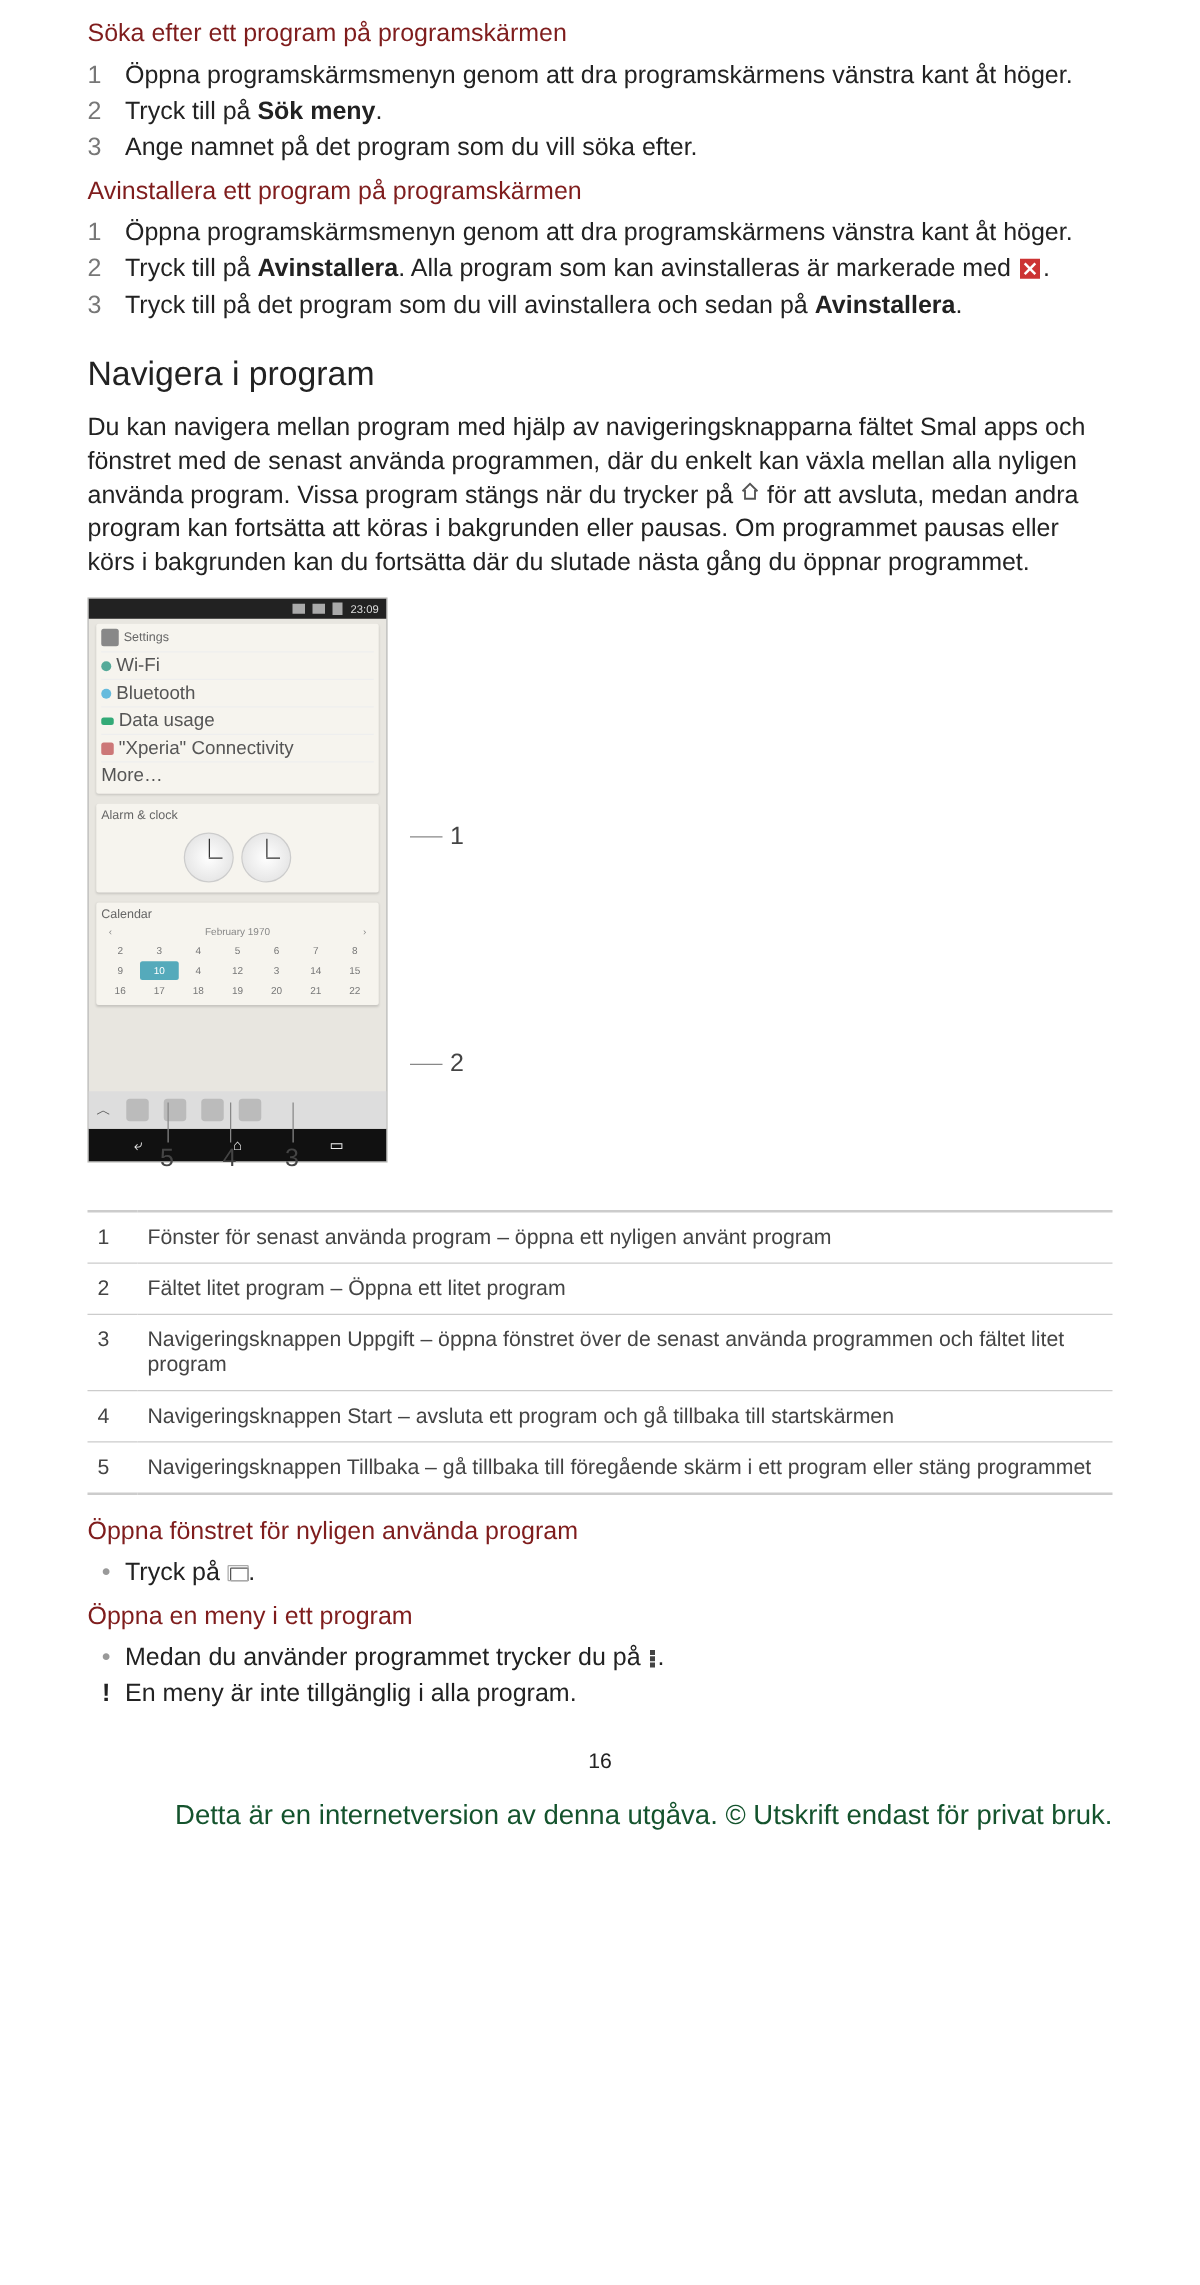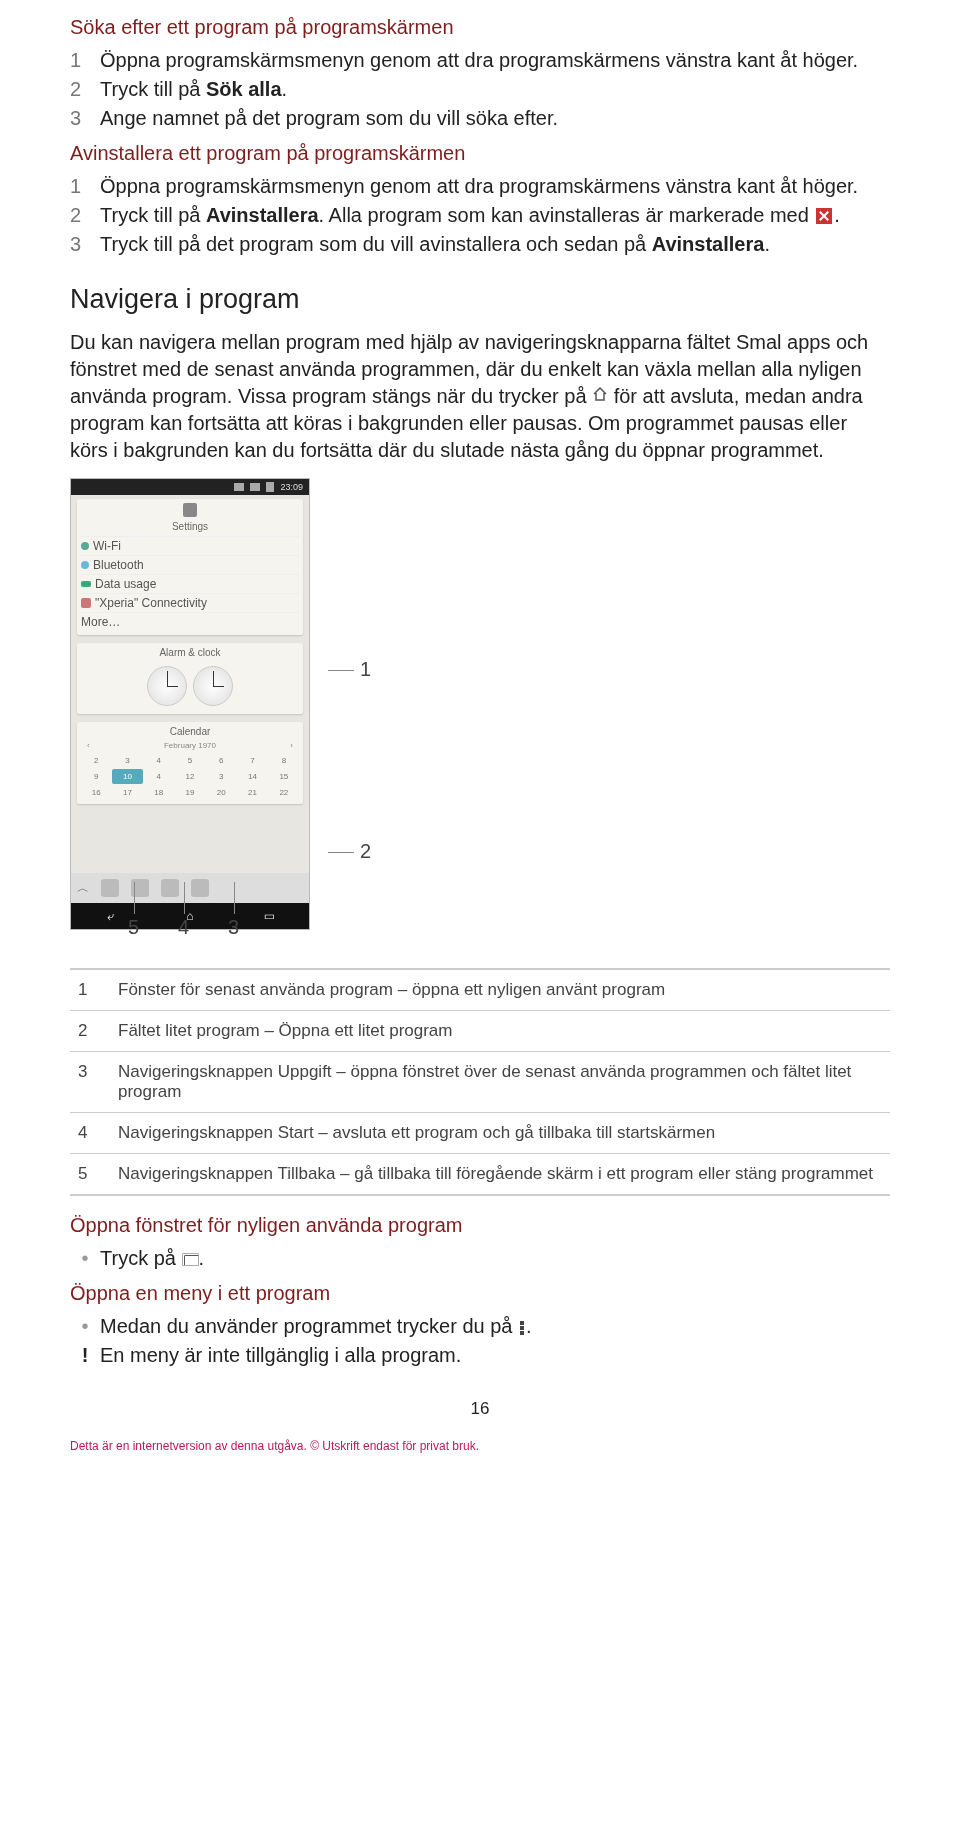--- a/index.html
+++ b/index.html
@@ -18,22 +18,22 @@
   h2.h-main { font-size: 27px; font-weight: normal; margin: 26px 0 14px 0; }
   p.para { font-size: 20px; line-height: 1.35; margin-bottom: 14px; }
   .home-icon { display: inline-block; position: relative; top: -1px; }
   .screenshot-block { position: relative; width: 410px; height: 470px; margin: 10px 0 20px 0; }
   .phone { position: absolute; left: 0; top: 0; width: 240px; height: 452px; border: 1px solid #bbb; background: #e8e6e0; display: flex; flex-direction: column; font-size: 10px; color: #555; }
   .statusbar { height: 16px; background: #222; display: flex; justify-content: flex-end; align-items: center; gap: 6px; padding-right: 6px; }
   .statusbar .sig { width: 10px; height: 8px; background: #aaa; }
   .statusbar .bat { width: 8px; height: 10px; background: #aaa; }
   .statusbar .time { color: #ddd; font-size: 9px; }
   .widget { background: #f6f4ee; margin: 4px 6px; border-radius: 2px; box-shadow: 0 1px 2px rgba(0,0,0,0.15); padding: 4px; }
-  .wtitle { display: flex; align-items: center; gap: 4px; font-size: 10px; color: #666; margin-bottom: 4px; flex-direction: column; }
-  .settings-list .row { display: flex; align-items: center; gap: 4px; font-size: 12px; padding: 2px 0; border-top: 1px solid #eee; }
+  .wtitle { display: flex; align-items: center; gap: 4px; font-size: 10px; color: #666; margin-bottom: 4px; }
+  .settings-list .row { display: flex; align-items: center; gap: 4px; font-size: 15px; padding: 2px 0; border-top: 1px solid #eee; }
   .settings-list .row .dot { width: 8px; height: 8px; border-radius: 50%; background: #5a9; }
   .settings-list .row .dot.b { background: #6bd; }
   .settings-list .row .dot.d { width: 10px; height: 6px; border-radius: 2px; background: #3a7; }
   .settings-list .row .dot.x { width: 10px; height: 10px; border-radius: 2px; background: #c77; }
   .tool { width: 14px; height: 14px; background: #888; border-radius: 2px; flex-shrink: 0; }
   .clocks { display: flex; gap: 6px; justify-content: center; padding: 4px 0; }
   .clock { width: 40px; height: 40px; border-radius: 50%; background: radial-gradient(#fff, #ddd); border: 1px solid #ccc; position: relative; }
   .clock::before { content: ""; position: absolute; left: 50%; top: 10%; width: 1px; height: 40%; background: #333; transform-origin: bottom; }
   .clock::after { content: ""; position: absolute; left: 50%; top: 50%; width: 30%; height: 1px; background: #333; }
   .calendar-grid { display: grid; grid-template-columns: repeat(7, 1fr); gap: 1px; font-size: 8px; color: #777; text-align: center; }
@@ -66,37 +66,37 @@
   .bullet-list li { display: flex; align-items: flex-start; font-size: 20px; line-height: 1.35; margin-bottom: 2px; }
   .bullet-list li .mark { width: 30px; flex-shrink: 0; color: #999; text-align: center; }
   .bullet-list li .mark.alert { color: #222; font-weight: bold; }
   .recent-icon-inline { display: inline-block; width: 15px; height: 11px; border: 1.5px solid #555; border-radius: 1px; position: relative; top: 1px; margin: 0 0 0 2px; }
   .recent-icon-inline::after { content: ""; position: absolute; left: -3px; top: -3px; width: 15px; height: 11px; border: 1.5px solid #aaa; border-radius: 1px; }
   .menu-icon-inline { display: inline-block; width: 4px; height: 14px; position: relative; top: 2px; margin: 0 2px; }
   .menu-icon-inline::before, .menu-icon-inline::after { content: ""; position: absolute; left: 0; width: 4px; height: 4px; background: #444; }
   .menu-icon-inline::before { top: 0; box-shadow: 0 5px 0 #444; }
   .menu-icon-inline::after { top: 10px; }
   .page-num { text-align: center; font-size: 17px; color: #222; margin-top: 30px; }
-  .footer { text-align: left; font-size: 12px; color: #be185d; margin-top: 20px; }
+  .footer { text-align: right; font-size: 22px; color: #14532d; margin-top: 20px; }
 </style>
 </head>
 <body>
 
 <div class="page">
 
   <div class="section-link">Söka efter ett program på programskärmen</div>
   <ol class="steps">
     <li>
       <span class="num">1</span>
       <span class="body">Öppna programskärmsmenyn genom att dra programskärmens vänstra kant åt höger.</span>
     </li>
     <li>
       <span class="num">2</span>
       <span class="body">
-        <span>Tryck till på </span><span class="bold">Sök alla</span><span>.</span>
+        <span>Tryck till på </span><span class="bold">Sök meny</span><span>.</span>
       </span>
     </li>
     <li>
       <span class="num">3</span>
       <span class="body">Ange namnet på det program som du vill söka efter.</span>
     </li>
   </ol>
 
   <div class="section-link">Avinstallera ett program på programskärmen</div>
   <ol class="steps">

